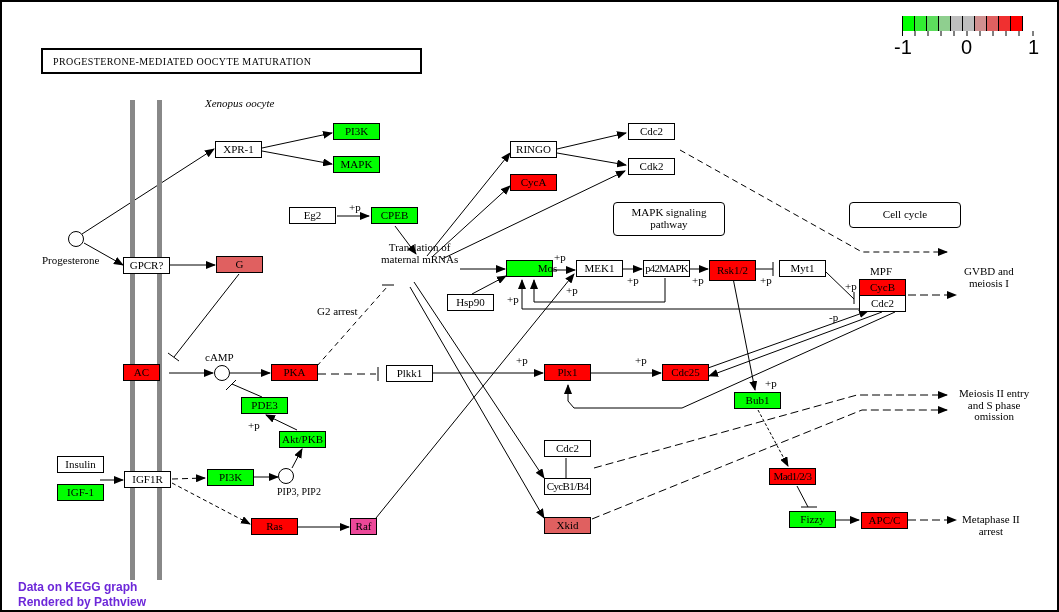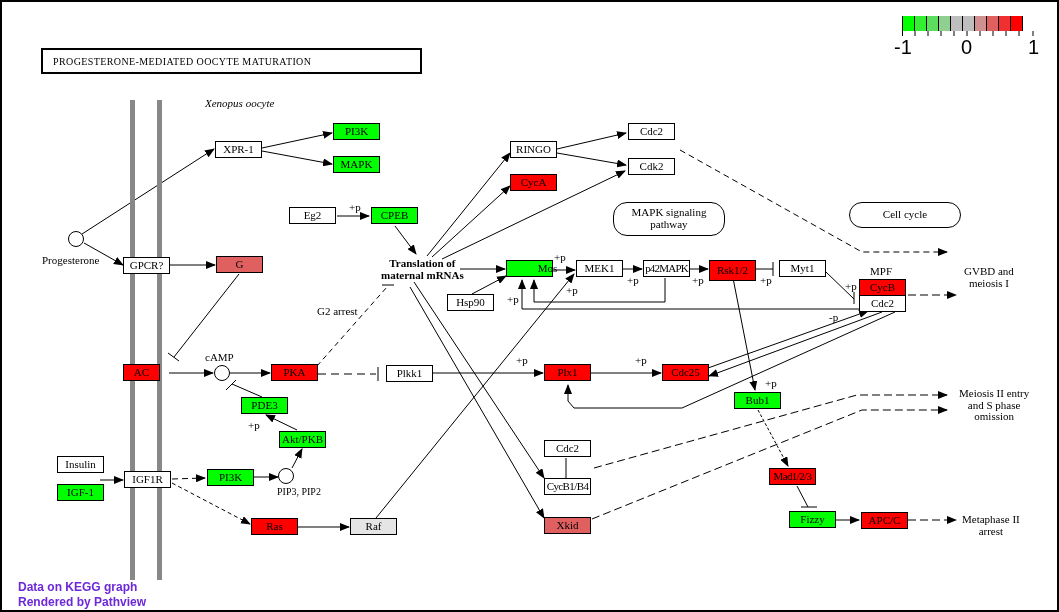--- a/index.html
+++ b/index.html
@@ -5,21 +5,21 @@
   html, body { margin:0; padding:0; background:#fff; }
   #canvas { position:relative; width:1059px; height:612px; background:#fff; overflow:hidden;
     border-left:2px solid #000; border-top:2px solid #000; border-right:2px solid #000; border-bottom:2px solid #000; box-sizing:border-box;
     font-family:"Liberation Serif", "DejaVu Serif", serif; }
   svg#edges { position:absolute; left:0; top:0; width:1059px; height:612px; }
   .node { position:absolute; box-sizing:border-box; border:1px solid #000; font-size:11px;
     display:flex; align-items:center; justify-content:center; white-space:nowrap; line-height:1; color:#000; }
   .lbl { position:absolute; font-size:11px; color:#000; white-space:nowrap; line-height:1.05; text-align:center; }
   .title-box { position:absolute; left:39px; top:46px; width:381px; height:26px; border:2px solid #000; box-sizing:border-box;
     font-size:10px; letter-spacing:0.4px; display:flex; align-items:center; padding-left:10px; }
-  .pill { position:absolute; border:1px solid #000; border-radius:14px; box-sizing:border-box; font-size:11px;
+  .pill { position:absolute; border:1px solid #000; border-radius:4px; box-sizing:border-box; font-size:11px;
     display:flex; align-items:center; justify-content:center; text-align:center; line-height:1.05; }
   .membrane { position:absolute; top:98px; width:5px; height:480px; background:#888; }
   .circle { position:absolute; width:16px; height:16px; border:1px solid #000; border-radius:50%; background:#fff; box-sizing:border-box; }
   .legend { position:absolute; left:900px; top:14px; }
   .legend-bar { display:flex; border-left:1px solid #000; }
   .legend-bar div { width:12px; height:15px; border-right:1px solid #000; box-sizing:border-box; }
   .legend-ticks { position:absolute; left:0; top:15px; width:132px; height:5px; }
   .legend-num { position:absolute; top:20px; font-family:"Liberation Sans", sans-serif; font-size:20px; }
   .footer { position:absolute; left:16px; font-family:Liberation Sans, sans-serif; font-weight:bold; font-size:12px; color:#6d28d9; }
   .italic { font-style:italic; }
@@ -207,21 +207,21 @@
     </div>
   <div class="node gene" style="left: 122px; top: 469px; width: 47px; height: 17px; background: rgb(255, 255, 255);">
       <span>IGF1R</span>
     </div>
   <div class="node gene" style="left: 205px; top: 467px; width: 47px; height: 17px; background: rgb(0, 255, 0);">
       <span>PI3K</span>
     </div>
   <div class="node gene" style="left: 249px; top: 516px; width: 47px; height: 17px; background: rgb(255, 0, 0);">
       <span>Ras</span>
     </div>
-  <div class="node gene" style="left: 348px; top: 516px; width: 47px; height: 17px; background: #e5e5e5;">
+  <div class="node gene" style="left: 348px; top: 516px; width: 27px; height: 17px; background: #ec4899;">
       <span>Raf</span>
     </div>
   <div class="node gene" style="left: 287px; top: 205px; width: 47px; height: 17px; background: rgb(255, 255, 255);">
       <span>Eg2</span>
     </div>
   <div class="node gene" style="left: 369px; top: 205px; width: 47px; height: 17px; background: rgb(0, 255, 0);">
       <span>CPEB</span>
     </div>
   <div class="node gene" style="left: 508px; top: 139px; width: 47px; height: 17px; background: rgb(255, 255, 255);">
       <span>RINGO</span>
@@ -296,21 +296,21 @@
         <div>pathway</div>
       </div>
   </div>
   <div class="pill" style="left:847px; top:200px; width:112px; height:26px;">
     <span>Cell cycle</span>
   </div>
 
   <div class="lbl" style="left:40px; top:253px;">Progesterone</div>
   <div class="lbl" style="left:203px; top:350px;">cAMP</div>
   <div class="lbl" style="left:275px; top:485px; font-size:10px;">PIP3, PIP2</div>
-  <div class="lbl" style="left:379px; top:256px;font-weight:bold;">
+  <div class="lbl" style="left:379px; top:240px;">
     <div>Translation of</div>
     <div>maternal mRNAs</div>
   </div>
   <div class="lbl" style="left:315px; top:304px;">G2 arrest</div>
   <div class="lbl" style="left:868px; top:264px;">MPF</div>
   <div class="lbl" style="left:962px; top:264px;">
     <div>GVBD and</div>
     <div>meiosis I</div>
   </div>
   <div class="lbl" style="left:957px; top:386px;">

